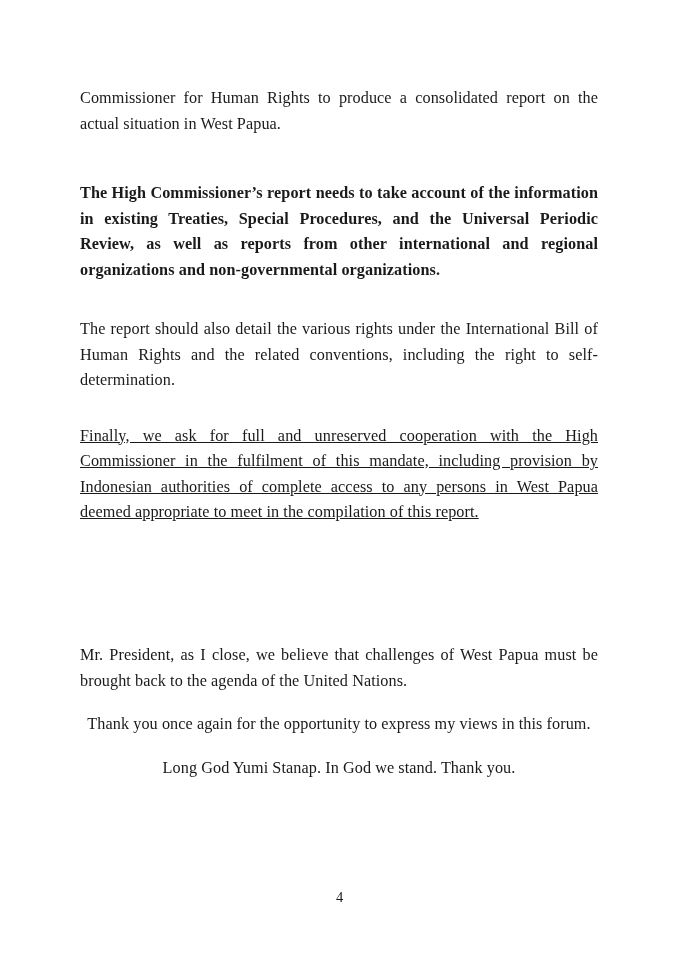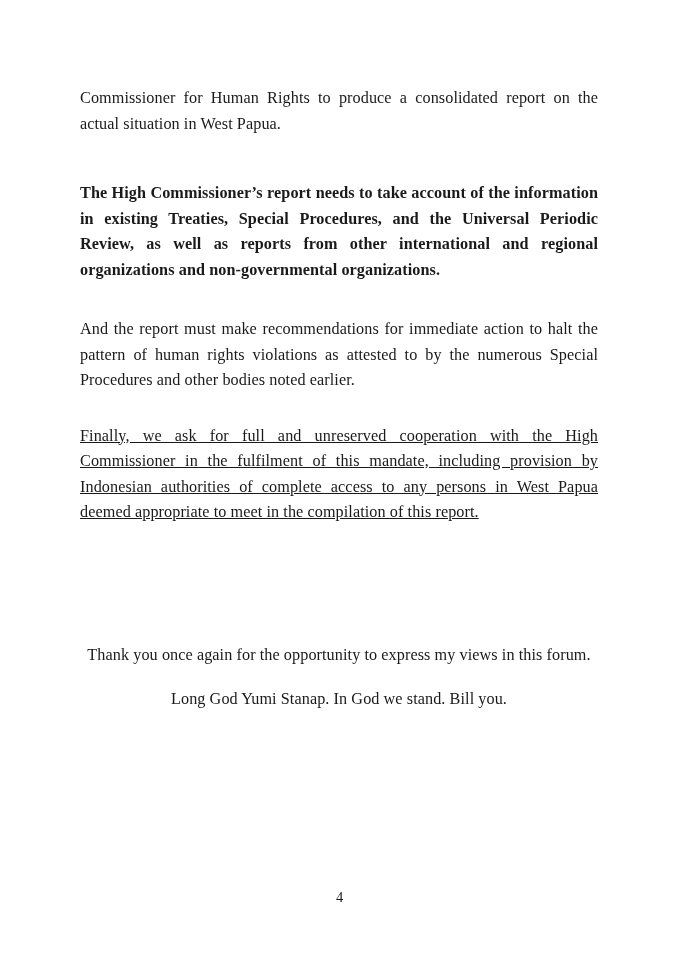--- a/index.html
+++ b/index.html
@@ -60,24 +60,25 @@
   }
 </style>
 </head>
 <body>
 
 <div class="page">
 
   <div class="text-column">
     <p class="para">Commissioner for Human Rights to produce a consolidated report on the actual situation in West Papua.</p>
     <p class="para gap-xl">The High Commissioner’s report needs to take account of the information in existing Treaties, Special Procedures, and the Universal Periodic Review, as well as reports from other international and regional organizations and non-governmental organizations.</p>
-    <p class="para gap-lg">And the report must make recommendations for immediate action to halt the pattern of human rights violations as attested to by the numerous Special Procedures and other bodies noted earlier.</p>
+    <p class="para gap-lg">The report should also detail the various rights under the International Bill of Human Rights and the related conventions, including the right to self-determination.</p>
     <p class="para gap-md">Finally, we ask for full and unreserved cooperation with the High Commissioner in the fulfilment of this mandate, including provision by Indonesian authorities of complete access to any persons in West Papua deemed appropriate to meet in the compilation of this report.</p>
   </div>
 
   <div class="closing-block">
+    <p class="para">Mr. President, as I close, we believe that challenges of West Papua must be brought back to the agenda of the United Nations.</p>
     <p class="para no-justify">Thank you once again for the opportunity to express my views in this forum.</p>
-    <p class="para no-justify">Long God Yumi  Stanap. In God we stand. Bill you.</p>
+    <p class="para no-justify">Long God Yumi  Stanap. In God we stand. Thank you.</p>
   </div>
 
   <div class="page-number">4</div>
 
 </div>
 
 </body></html>

